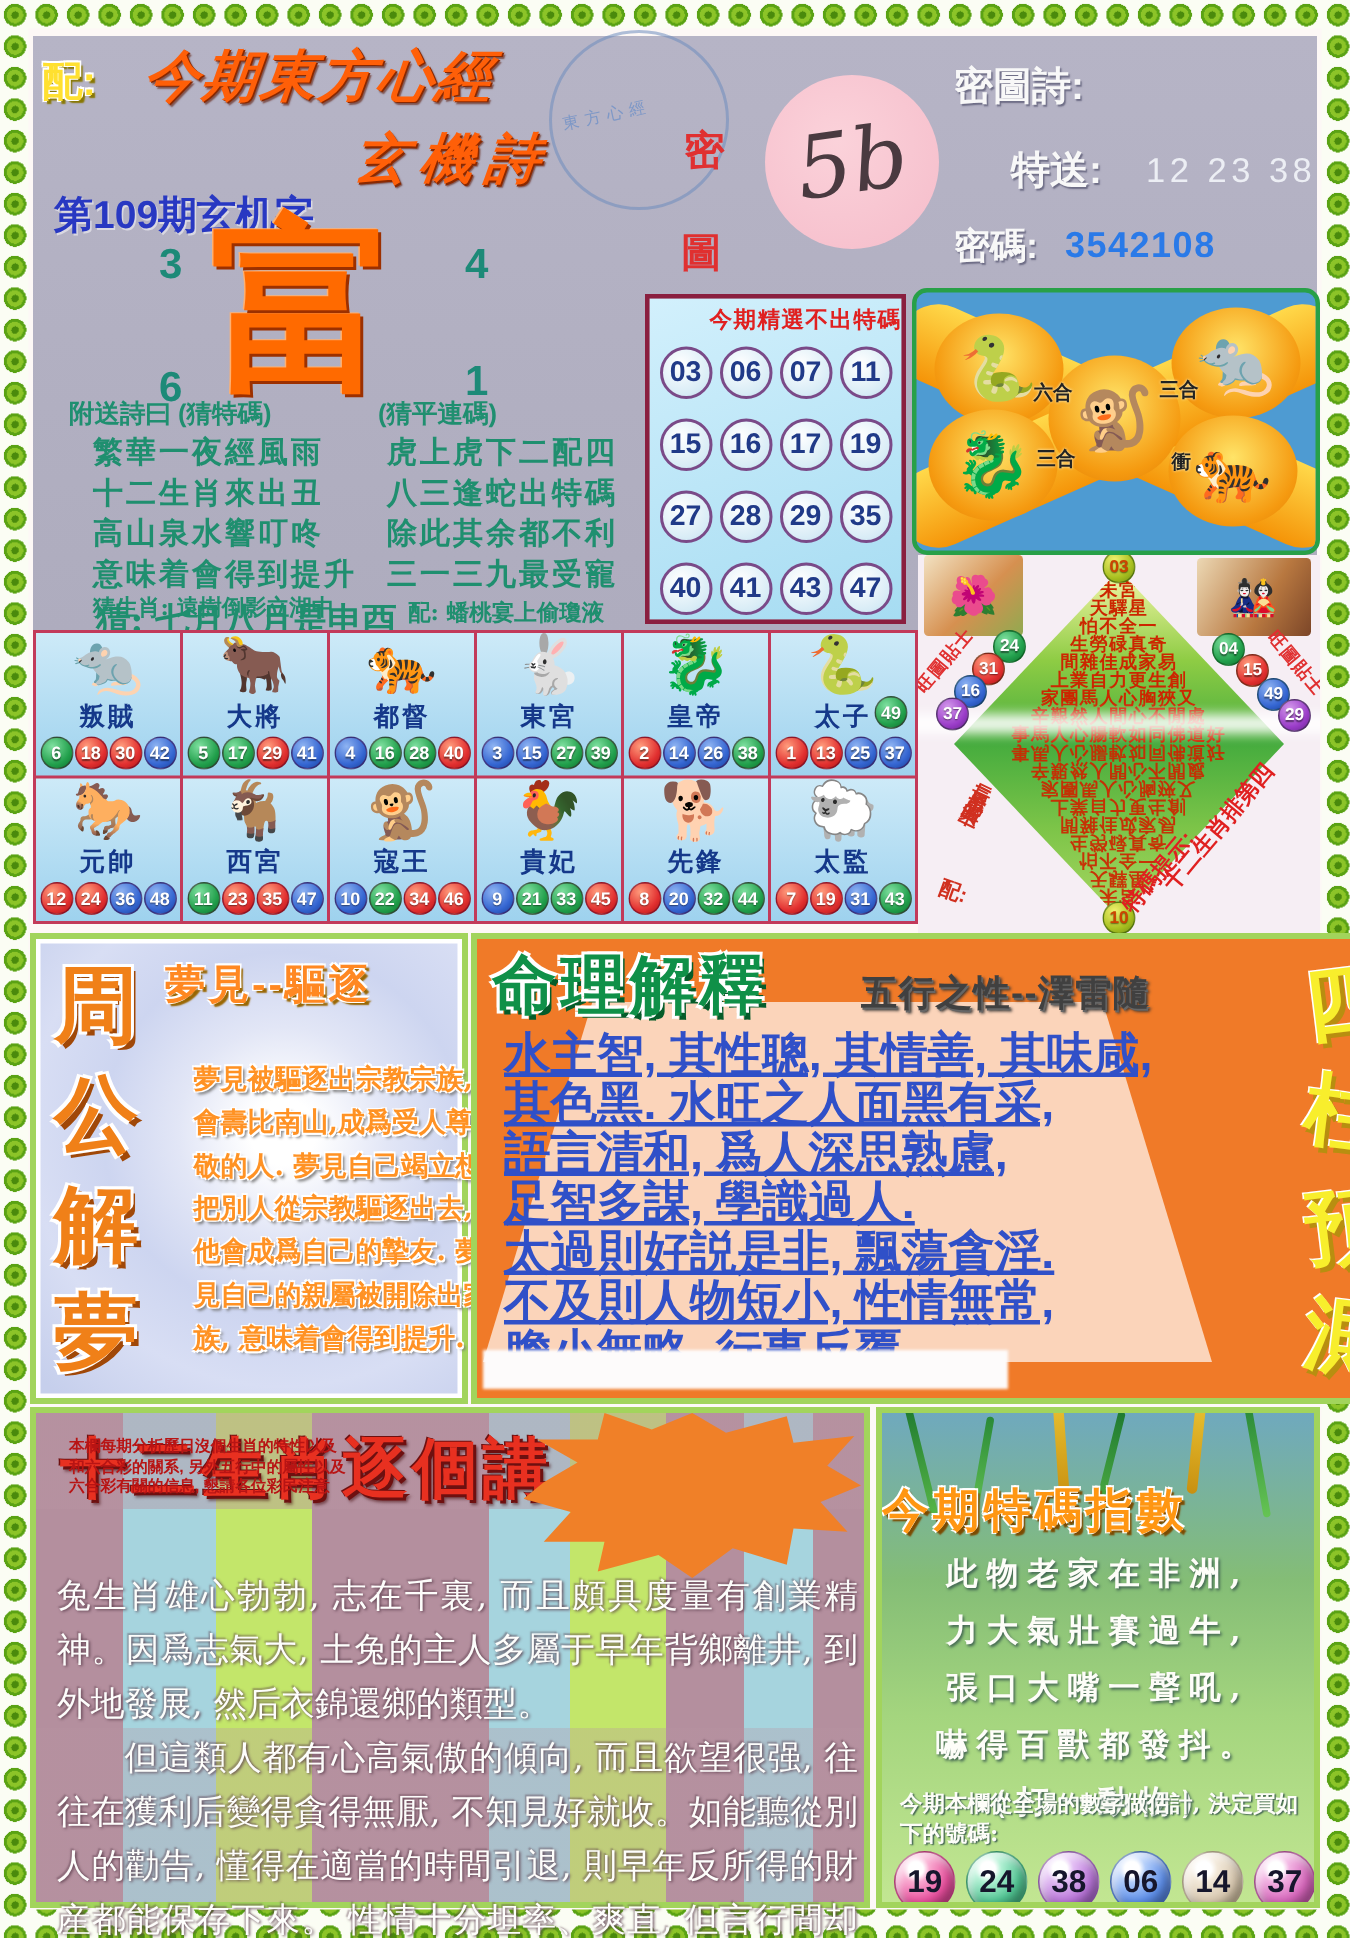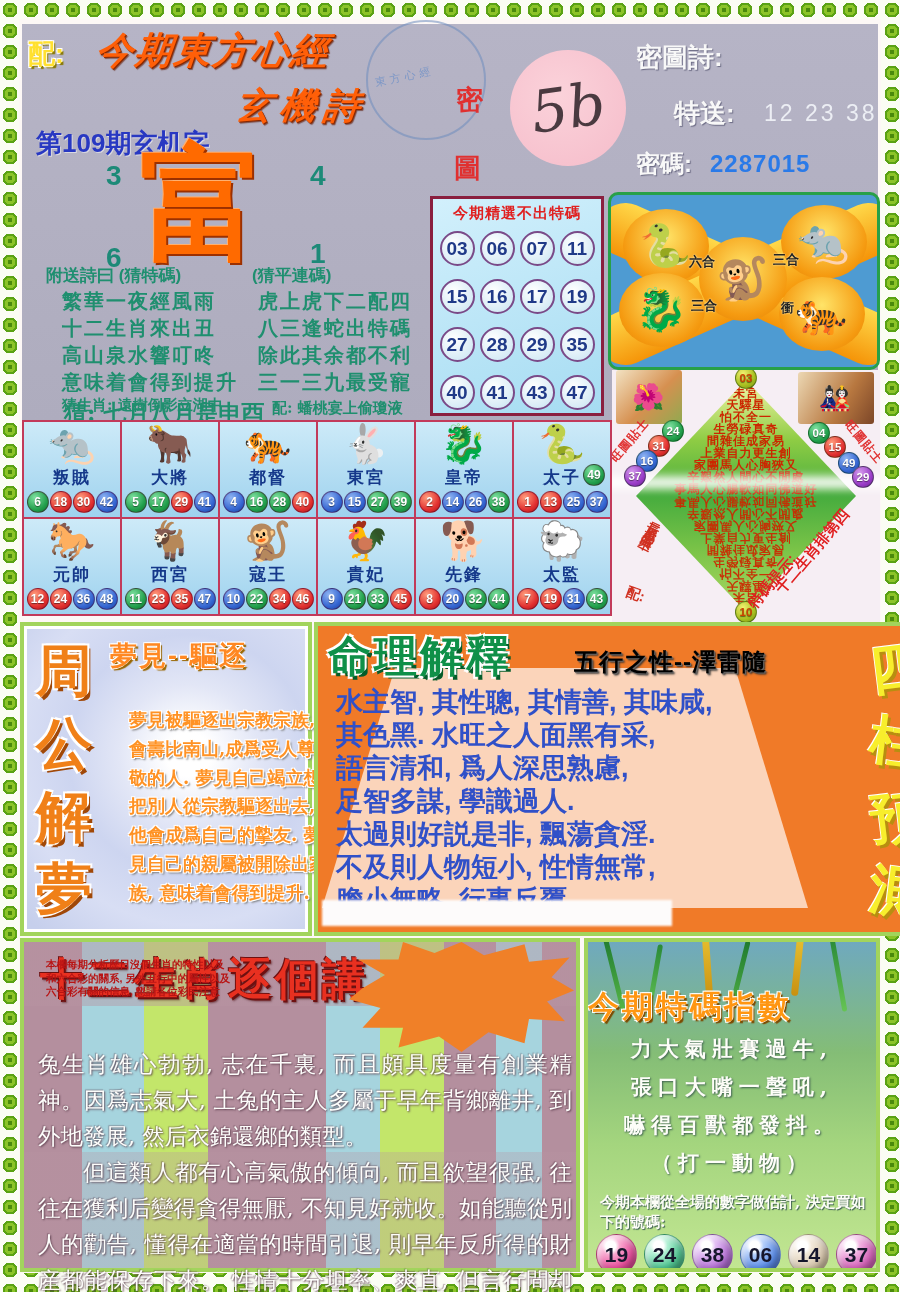--- a/index.html
+++ b/index.html
@@ -40,21 +40,21 @@
   .stamp-text { width:100%; height:100%; display:flex; align-items:center; justify-content:center;
                 font-family:"DejaVu Serif",serif; font-size:58px; color:#4a3a40; transform:rotate(-8deg); font-style:italic; }
   .info-label { font-size:26px; font-weight:bold; color:#f8f8f8; text-shadow:1px 1px 1px rgba(60,60,90,.6); }
   .info-val-poem { font-size:21px; color:#3a4450; font-family:"DejaVu Serif",serif; letter-spacing:2px; }
   .info-val-white { font-size:23px; color:#eceef4; letter-spacing:3px; }
   .info-val-blue { font-size:24px; font-weight:bold; color:#2a7ae8; letter-spacing:1px; }
 
   
   .sec-exc { left:430px; top:196px; width:174px; height:220px; background:linear-gradient(160deg,#d2f0fc,#a6dcf2);
              border:3px solid #8a1f3f; }
-  .exc-title { margin-top:5px; text-align:center; font-size:15px; font-weight:bold; color:#e02020; letter-spacing:1px; }
+  .exc-title { margin-top:5px; text-align:right; font-size:15px; font-weight:bold; color:#e02020; letter-spacing:1px; }
   .exc-grid { display:grid; grid-template-columns:repeat(4,1fr); row-gap:13px; padding:8px 4px 0 4px; justify-items:center; }
   .exc-ball { width:35px; height:35px; border-radius:50%; border:2px solid #7a4a88;
               background:radial-gradient(circle at 38% 32%, #ffffff, #d8ecf6 70%, #bcdcee);
               display:flex; align-items:center; justify-content:center;
               font-size:19px; font-weight:bold; color:#203a88; }
 
   
   .sec-rel { left:608px; top:192px; width:272px; height:178px; background:#4e9bd2; border:3px solid #28a048; border-radius:10px; overflow:hidden; }
   .xbar { left:-24px; top:62px; width:320px; height:54px; background:linear-gradient(180deg,#ffd94a,#f59408); border-radius:28px; }
   .xbar.r1 { transform:rotate(24deg); } .xbar.r2 { transform:rotate(-24deg); }
@@ -122,24 +122,24 @@
                 text-shadow:-1px -1px 0 #fff,1px -1px 0 #fff,-1px 1px 0 #fff,2px 2px 1px #996600; letter-spacing:2px;}
   .dream-body { left:86px; top:80px; width:198px; font-size:18px; line-height:1.6; font-weight:bold; color:#ff9224;
                 font-family:"DejaVu Serif",serif;
                 text-shadow:-1px -1px 0 #fff,1px -1px 0 #fff,-1px 1px 0 #fff,1px 1px 0 #fff,2px 2px 2px #777;margin-left:19px; }
 
   
   .sec-ming { left:314px; top:622px; width:624px; height:314px; border:4px solid #a2d45c; background:#f07a28; overflow:hidden; }
   .trap { left:4px; top:42px; width:486px; height:240px; background:#fbd4ba; clip-path:polygon(15% 0,85% 0,100% 100%,0 100%); }
   .ming-title { left:10px; top:2px; font-size:43px; font-weight:bold; color:#0f9048; font-family:"DejaVu Serif",serif;
                 text-shadow:-2px -2px 0 #fff,2px -2px 0 #fff,-2px 2px 0 #fff,3px 3px 0 #055c2a; letter-spacing:3px; }
-  .ming-sub { left:256px; top:20px; font-size:24px; font-weight:bold; color:#000000;
+  .ming-sub { left:256px; top:20px; font-size:24px; font-weight:bold; color:#404040;
               text-shadow:1px 1px 0 #666,2px 2px 2px #333; letter-spacing:1px; }
   .ming-lines { left:18px; top:60px; }
-  .ming-lines div { font-size:27px; font-weight:bold; color:#3050c8; line-height:33px; white-space:nowrap; }
+  .ming-lines div { font-size:31px; font-weight:bold; color:#3050c8; line-height:33px; white-space:nowrap;text-decoration:underline; }
   .ming-vt { right:2px; top:4px; width:62px; }
   .ming-vt span { display:block; font-size:54px; line-height:1.38; font-weight:bold; color:#f8ee2c; font-family:"DejaVu Serif",serif;
                   text-shadow:-1px -1px 0 #fff,3px 3px 0 #b88e10; }
   .ming-vt span:nth-child(odd){ transform:rotate(-7deg); }
   .ming-vt span:nth-child(even){ transform:rotate(7deg); }
   .wstrip { left:4px; bottom:6px; width:350px; height:26px; background:#fdfbfb; filter:blur(1px); }
 
   
   .sec-talk { left:20px; top:938px; width:560px; height:334px; border:4px solid #a2d45c;
               background:
@@ -206,21 +206,21 @@
 
     <div class="abs mitu-char" style="left:434px;top:58px">密</div>
     <div class="abs mitu-char" style="left:432px;top:126px">圖</div>
     <div class="abs stamp">
       <div class="stamp-text">5b</div>
     </div>
     <div class="abs info-label" style="left:614px;top:16px">密圖詩:</div>
     <div class="abs info-label" style="left:652px;top:72px">特送:</div>
     <div class="abs info-val-white" style="left:742px;top:76px">12 23 38</div>
     <div class="abs info-label" style="left:614px;top:124px;font-size:24px">密碼:</div>
-    <div class="abs info-val-blue" style="left:688px;top:126px">2287015</div>
+    <div class="abs info-val-blue" style="left:688px;top:126px">3542108</div>
   </div>
 
   <div class="abs sec-exc">
     <div class="exc-title">今期精選不出特碼</div>
     <div class="exc-grid" id="exc-grid">
         <div class="exc-ball">03</div>
         <div class="exc-ball">06</div>
         <div class="exc-ball">07</div>
         <div class="exc-ball">11</div>
         <div class="exc-ball">15</div>
@@ -479,20 +479,21 @@
 
   <div class="abs sec-idx">
     <div class="abs grass" style="left:24px;top:-6px;width:5px;height:78px;background:linear-gradient(#1f7a30,#58b848);transform:rotate(-14deg)"></div>
     <div class="abs grass" style="left:64px;top:2px;width:5px;height:70px;background:linear-gradient(#2a8a38,#66c454);transform:rotate(10deg)"></div>
     <div class="abs grass" style="left:116px;top:-8px;width:7px;height:66px;background:linear-gradient(#e8c030,#c89010);transform:rotate(-4deg)"></div>
     <div class="abs grass" style="left:148px;top:-2px;width:5px;height:80px;background:linear-gradient(#1f7a30,#58b848);transform:rotate(14deg)"></div>
     <div class="abs grass" style="left:206px;top:-6px;width:7px;height:60px;background:linear-gradient(#e8c030,#c89010);transform:rotate(6deg)"></div>
     <div class="abs grass" style="left:248px;top:-4px;width:5px;height:74px;background:linear-gradient(#2a8a38,#66c454);transform:rotate(-10deg)"></div>
     <div class="abs idx-title">今期特碼指數</div>
     <div class="abs riddle" id="riddle">
+        <div>此物老家在非洲,</div>
         <div>力大氣壯賽過牛,</div>
         <div>張口大嘴一聲吼,</div>
         <div>嚇得百獸都發抖。</div>
         <div>（打一動物）</div>
       </div>
     <div class="abs idx-dec">今期本欄從全場的數字做估計, 決定買如下的號碼:</div>
     <div class="abs idx-balls" id="idx-balls">
         <div class="iball" style="background: radial-gradient(circle at 35% 28%, rgb(255, 255, 255) 0px, rgb(255, 255, 255) 5px, rgb(249, 168, 207) 9px, rgb(232, 81, 158) 58%, rgb(168, 42, 110) 100%);">19</div>
         <div class="iball" style="background: radial-gradient(circle at 35% 28%, rgb(255, 255, 255) 0px, rgb(255, 255, 255) 5px, rgb(174, 240, 210) 9px, rgb(82, 196, 147) 58%, rgb(42, 138, 94) 100%);">24</div>
         <div class="iball" style="background: radial-gradient(circle at 35% 28%, rgb(255, 255, 255) 0px, rgb(255, 255, 255) 5px, rgb(226, 188, 244) 9px, rgb(185, 118, 216) 58%, rgb(126, 68, 162) 100%);">38</div>

